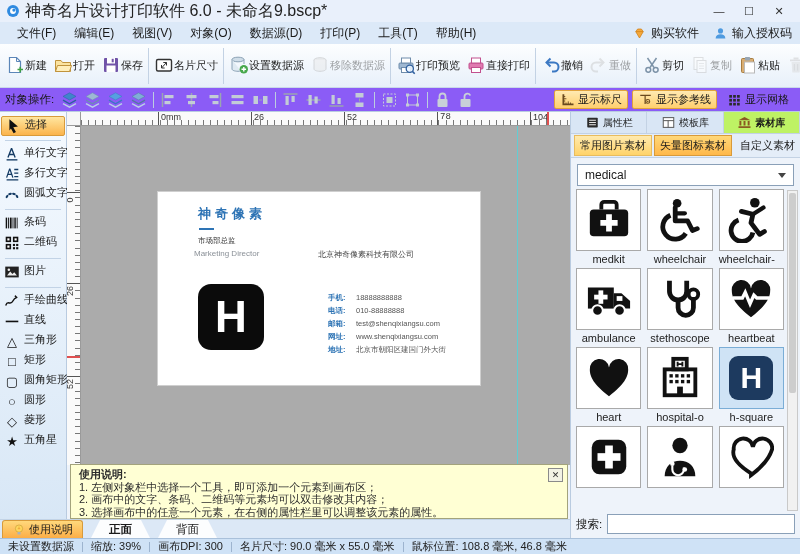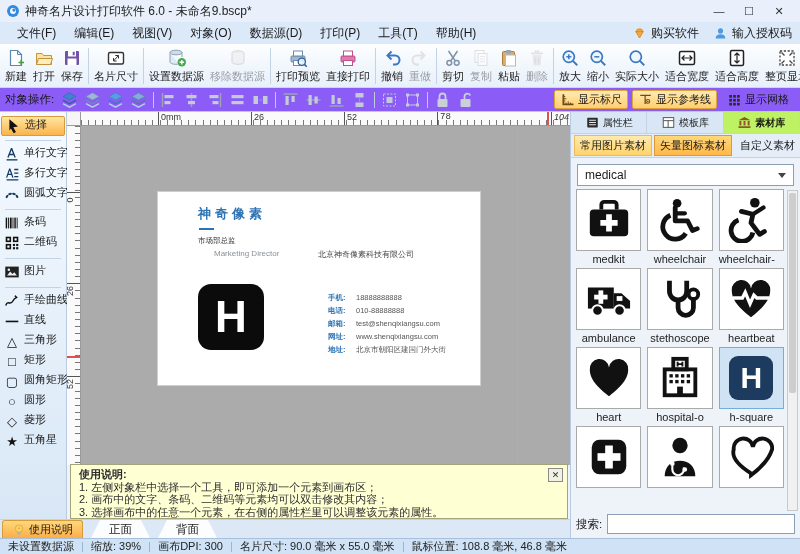--- a/index.html
+++ b/index.html
@@ -4,34 +4,34 @@
 <style>
   *{box-sizing:border-box;margin:0;padding:0;user-select:none}
   html,body{width:800px;height:554px;overflow:hidden}
   body{position:relative;font-family:"Liberation Sans","DejaVu Sans",sans-serif;font-size:12px;color:#1a1a1a;background:#eef3fa}
   svg{display:block}
   .g{font-size:13px;line-height:1;color:#111}
 
   
   .titlebar{height:22px;background:#e9f0fb;display:flex;align-items:center;padding:0 6px;gap:5px}
   .titlebar .appicon{width:14px;height:14px}
-  .titlebar .title{font-size:12px;color:#222}
+  .titlebar .title{font-size:16px;color:#222}
   .wincontrols{margin-left:auto;display:flex}
   .wbtn{width:30px;height:20px;display:flex;align-items:center;justify-content:center;font-size:11px;color:#333}
 
   
   .menubar{height:22px;background:#dce9f8;display:flex;align-items:center;padding:0 8px;gap:0}
   .mitem{padding:2px 9px;font-size:12px}
   .mright{margin-left:auto;display:flex;gap:14px;align-items:center}
   .mlink{display:flex;align-items:center;gap:4px;font-size:12px}
   .mlink .micon{width:15px;height:15px}
 
   
   .toolbar{height:44px;background:linear-gradient(#fdfeff,#e7f0fa);border-bottom:1px solid #c9d8ea;display:flex;align-items:center;padding:0 2px}
-  .tbtn{display:flex;flex-direction:column;align-items:center;justify-content:center;font-size:11px;padding:1px 3px;height:41px;color:#222;white-space:nowrap}
+  .tbtn{display:flex;flex-direction:row;align-items:center;justify-content:center;font-size:11px;padding:1px 3px;height:41px;color:#222;white-space:nowrap}
   .tbtn .ticon{width:20px;height:20px;margin-bottom:1px}
   .tbtn.disabled{opacity:.42;filter:grayscale(1)}
   .tsep{width:1px;height:36px;background:#c3d2e4;margin:0 2px;flex:none}
 
   
   .objectbar{height:24px;background:#8b5cf6;border-bottom:1px solid #b9cbe0;display:flex;align-items:center;padding:0 5px}
   .oblabel{font-size:11.5px;margin-right:4px;white-space:nowrap}
   .oicon{width:23px;height:20px;flex:none}
   .osep{width:1px;height:16px;background:#bccde0;margin:0 3px;flex:none}
   .toggles{margin-left:auto;display:flex;gap:4px}
@@ -58,39 +58,39 @@
   .vlabel span{display:block;transform:rotate(-90deg) translateY(-2px);transform-origin:7px 7px;width:14px;text-align:center}
   .vmark{position:absolute;left:0;right:0;height:2px;background:#e05050}
   .canvas{position:absolute;left:81px;top:126px;width:489px;height:339px;background:#ababab;overflow:hidden}
   .guide{position:absolute;top:0;bottom:0;width:1px;background:#63cdd3}
 
   
   .card{position:absolute;left:77px;top:66px;width:322px;height:193px;background:#fff;box-shadow:0 0 0 1px #cfcfcf}
   .card .ctitle{position:absolute;left:40px;top:13px;font-size:13px;font-weight:bold;letter-spacing:4px;color:#2e74b5}
   .card .cline{position:absolute;left:41px;top:36px;width:15px;height:2px;background:#2e74b5}
   .card .crole{position:absolute;left:40px;top:44px;font-size:7.5px;color:#333}
-  .card .crolen{position:absolute;left:56px;top:57px;font-size:8px;color:#8a9097}
+  .card .crolen{position:absolute;left:36px;top:57px;font-size:8px;color:#8a9097}
   .card .ccompany{position:absolute;left:160px;top:57px;font-size:8px;color:#444}
   .card .clogo{position:absolute;left:40px;top:92px;width:66px;height:66px;background:#0b0b0b;border-radius:13px;color:#fff;display:flex;align-items:center;justify-content:center;font-size:44px;font-weight:bold}
   .card .contacts{position:absolute;left:170px;top:99px}
   .crow{display:flex;font-size:7.5px;line-height:13px;white-space:nowrap}
   .crow .cl{color:#2e74b5;font-weight:bold;width:28px}
   .crow .cv{color:#555}
 
   
   .usage{position:absolute;left:70px;top:464px;width:498px;height:55px;background:#ffffd4;border:1px solid #a3a37c;padding:3px 8px;font-size:11px;line-height:12.5px;color:#2b2b2b}
   .usage .utitle{font-weight:bold}
   .uclose{position:absolute;top:3px;right:4px;width:15px;height:14px;border:1px solid #8a8a8a;background:#f2f2e4;font-size:9px;display:flex;align-items:center;justify-content:center;color:#333}
 
   
   .tabsrow{position:absolute;left:0;top:519px;width:570px;height:19px;background:#dce8f6;border-top:1px solid #c2d3e6;display:flex;align-items:flex-end}
   .helptab{display:flex;align-items:center;gap:3px;height:18px;margin-left:2px;padding:0 9px;font-size:11px;background:linear-gradient(#ffd87c,#fcae47);border:1px solid #d89a3a;border-bottom:none;border-radius:3px 3px 0 0}
   .helptab .micon{width:14px;height:14px}
   .ptab2{height:18px;padding:2px 18px 0;font-size:11.5px;background:#fcfdfe;clip-path:polygon(9px 0,calc(100% - 9px) 0,100% 100%,0 100%);filter:drop-shadow(0 0 1px #7a8ca0);margin-left:8px}
-  .ptab2.active{font-weight:normal}
+  .ptab2.active{font-weight:bold}
 
   
   .statusbar{position:absolute;left:0;bottom:0;width:800px;height:16px;background:#cfe2f6;border-top:1px solid #a9c0da;display:flex;align-items:center;font-size:11px;color:#222;padding:0 8px;white-space:nowrap}
   .ssep{width:1px;height:10px;background:#9db4cf;margin:0 8px}
 
   
   .rightpanel{position:absolute;left:570px;top:112px;width:230px;height:426px;background:#eef3fa;border-left:1px solid #b9cbe0}
   .ptabs{height:22px;display:flex;background:#d9e6f5;border-bottom:1px solid #c3d2e4}
   .ptab{flex:1;display:flex;align-items:center;justify-content:center;gap:3px;font-size:10px;border-right:1px solid #c3d2e4}
   .ptab .micon{width:15px;height:15px}
@@ -673,21 +673,21 @@
     </div>
   </div>
 
 <div class="corner"></div>
 <div class="hruler" id="hruler">
     <div class="ticks"></div>
     <div class="hlabel" style="left: 77px;">0mm</div>
     <div class="hlabel" style="left: 170px;">26</div>
     <div class="hlabel" style="left: 263px;">52</div>
     <div class="hlabel" style="left: 356px; font-family: Liberation Mono, monospace;">78</div>
-    <div class="hlabel" style="left: 470px; font-style: italic;">104</div>
+    <div class="hlabel" style="left: 449px;">104</div>
     <div class="hmark" style="left: 466px;"></div>
   </div>
 <div class="vruler" id="vruler">
     <div class="ticks"></div>
     <div class="vlabel" style="top: 66px;">
       <span>0</span>
     </div>
     <div class="vlabel" style="top: 157px;">
       <span>26</span>
     </div>

